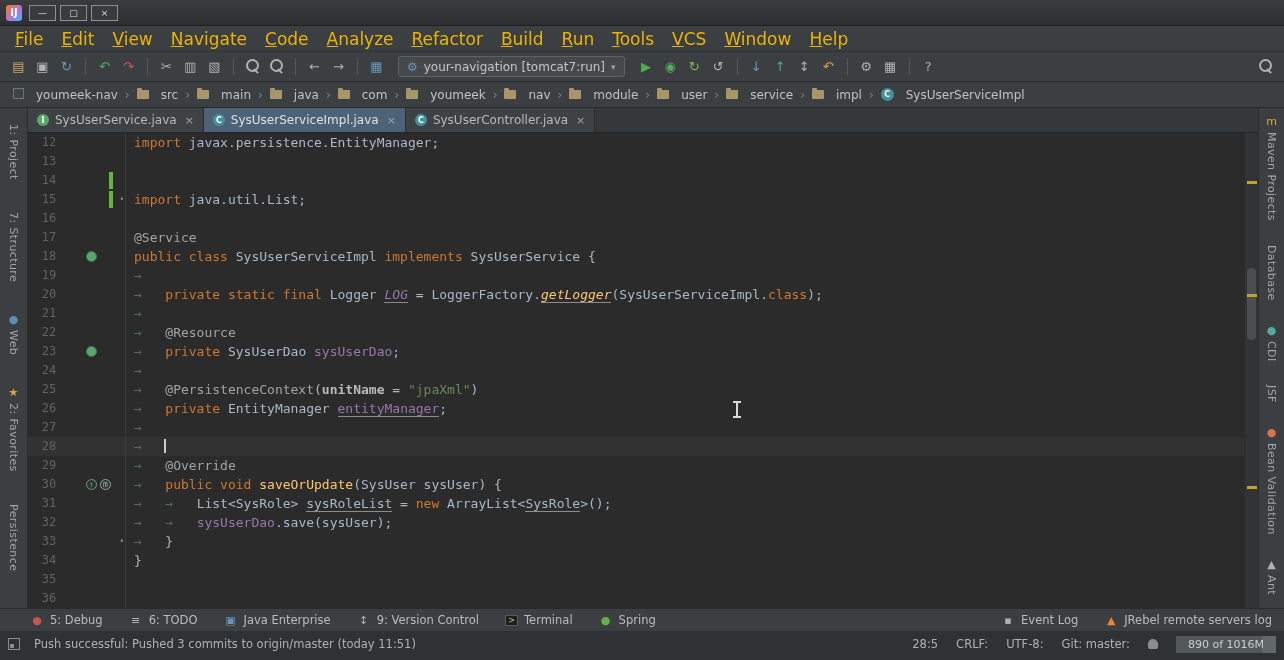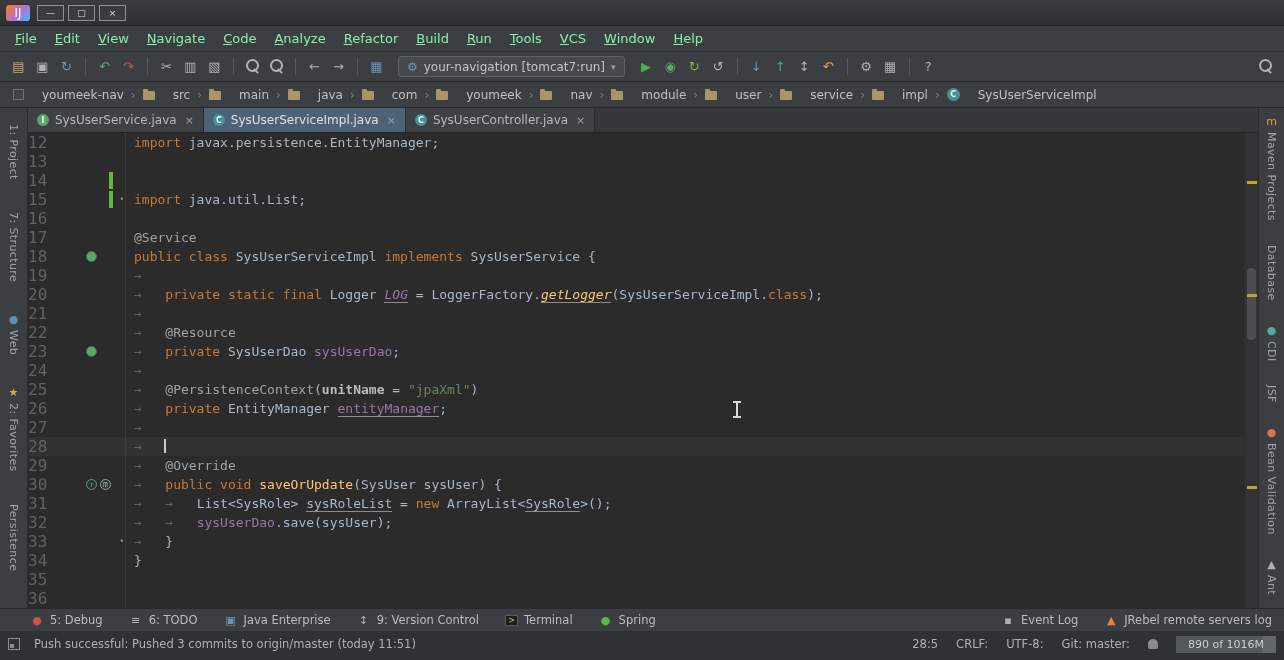--- a/index.html
+++ b/index.html
@@ -3,32 +3,32 @@
 <meta charset="utf-8">
 <style>
   * { box-sizing: border-box; margin: 0; padding: 0; }
   html,body { width:1284px; height:660px; overflow:hidden; background:#2B2B2B;
     font-family:"DejaVu Sans","Liberation Sans",sans-serif; font-size:12px; color:#BBBDBF; }
   .app { width:1284px; height:660px; display:flex; flex-direction:column; position:relative; }
 
   
   .titlebar { height:26px; flex:none; display:flex; align-items:center; gap:7px; padding:0 6px;
     background:linear-gradient(#3a3c3e,#2d2f31); border-bottom:1px solid #1e2022; }
-  .logo { width:24px; height:16px; flex:none; border-radius:3px; font-size:12px; font-weight:normal; color:#fff;
+  .logo { width:16px; height:16px; flex:none; border-radius:3px; font-size:10px; font-weight:bold; color:#fff;
     display:flex; align-items:center; justify-content:center;
     background:linear-gradient(135deg,#f97a12 0%,#b073d9 55%,#29c2fe 100%); }
   .title { flex:1; font-size:11.5px; color:#C8CACC; white-space:nowrap; overflow:hidden; }
   .winbtns { display:flex; gap:4px; flex:none; }
   .winbtn { width:27px; height:16px; border:1px solid #8d9092; display:flex; align-items:center; justify-content:center;
     font-size:9px; color:#DDD; background:#393b3d; cursor:default; }
 
   
   .menubar { height:26px; flex:none; display:flex; align-items:center; padding-left:6px; background:#3C3F41;
     border-bottom:1px solid #323537; }
-  .menu-item { display:inline-block; padding:4px 9px; color:#86efac; font-size:13px; }
+  .menu-item { display:inline-block; padding:4px 9px; color:#eab308; font-size:17px; }
   .menu-item::first-letter { text-decoration:underline; }
 
   
   .toolbar { height:30px; flex:none; display:flex; align-items:center; padding:0 8px; gap:3px;
     background:#3C3F41; border-bottom:1px solid #282b2d; }
   .tico { width:21px; height:21px; display:inline-flex; align-items:center; justify-content:center;
     font-size:13px; border-radius:3px; flex:none; position:relative; }
   .tb-sep { width:1px; height:17px; background:#55585A; margin:0 5px; flex:none; }
   .tb-right { margin-left:auto; }
   .mag::before { content:""; position:absolute; top:3px; left:4px; width:9px; height:9px;
@@ -37,21 +37,21 @@
     background:#AFB1B3; transform:rotate(-45deg); }
   .runcfg { display:inline-flex; align-items:center; gap:6px; height:21px; margin:0 8px; padding:0 8px;
     background:#45494B; border:1px solid #5E6264; border-radius:3px; }
   .rc-gear { color:#6897BB; font-size:12px; }
   .rc-label { color:#C3C5C7; font-size:12px; white-space:nowrap; }
   .rc-arrow { color:#9DA0A3; font-size:9px; }
 
   
   .crumbs { height:26px; flex:none; display:flex; align-items:center; gap:3px; padding-left:10px;
     background:#3C3F41; border-bottom:1px solid #272a2c; }
-  .bc-item { display:inline-flex; align-items:center; gap:18px; padding:2px 3px; color:#BFC1C3; white-space:nowrap; }
+  .bc-item { display:inline-flex; align-items:flex-start; gap:12px; padding:2px 3px; color:#BFC1C3; white-space:nowrap; }
   .bc-sep { color:#7d8083; font-size:12px; padding:0 1px; }
   .bc-ico.folder { width:12px; height:9px; background:#A89668; border-radius:1px; position:relative; margin-top:2px; }
   .bc-ico.folder::before { content:""; position:absolute; top:-2px; left:0; width:5px; height:2px;
     background:#A89668; border-radius:1px 1px 0 0; }
   .bc-ico.module { width:11px; height:11px; background:#3E4346; border:1px solid #6E7376; }
   .bc-ico.clazz { width:13px; height:13px; border-radius:50%; background:#45939A; color:#F2F2F2;
     font-size:8px; font-weight:bold; display:inline-flex; align-items:center; justify-content:center; }
 
   
   .mid { flex:1; min-height:0; display:flex; }
@@ -71,21 +71,21 @@
   .tab.active { background:#4D6277; color:#DDE0E2; }
   .tab-ico { width:12px; height:12px; flex:none; border-radius:50%; color:#fff; font-size:8px; font-weight:bold;
     display:inline-flex; align-items:center; justify-content:center; }
   .tab-close { color:#9DA0A3; font-size:11px; margin-left:2px; }
 
   
   .editor-wrap { flex:1; min-height:0; display:flex; background:#2B2B2B; }
   .lines { flex:1; min-width:0; font-family:"DejaVu Sans Mono",monospace; font-size:13px; }
   .cl { height:19px; line-height:19px; display:flex; white-space:pre; }
   .cl.caret-line { background:#323232; }
-  .ln { width:50px; flex:none; text-align:left; padding-right:8px; color:#606366; font-size:16px;
+  .ln { width:50px; flex:none; text-align:center; padding-right:8px; color:#606366; font-size:12px;
     font-family:"DejaVu Sans Mono",monospace; }
   .gslot { width:48px; flex:none; position:relative; display:flex; align-items:center; gap:3px;
     padding-left:8px; border-right:1px solid #3a3d3f; }
   .chg { position:absolute; right:12px; top:1px; bottom:1px; width:4px; background:#62B543; }
   .fold { position:absolute; right:1px; top:5px; color:#9DA0A3; font-size:7px; line-height:1; }
   .gi { width:11px; height:11px; border-radius:50%; display:inline-flex; align-items:center;
     justify-content:center; font-size:8px; line-height:1; flex:none; }
   .gi-spring-bean { background:#59A869; border:1px solid #3e7a4b; }
   .gi-override { border:1px solid #59A869; color:#59A869; background:#2f3234; }
   .gi-implements { border:1px solid #9AA0A3; color:#AFB1B3; background:#2f3234; }

